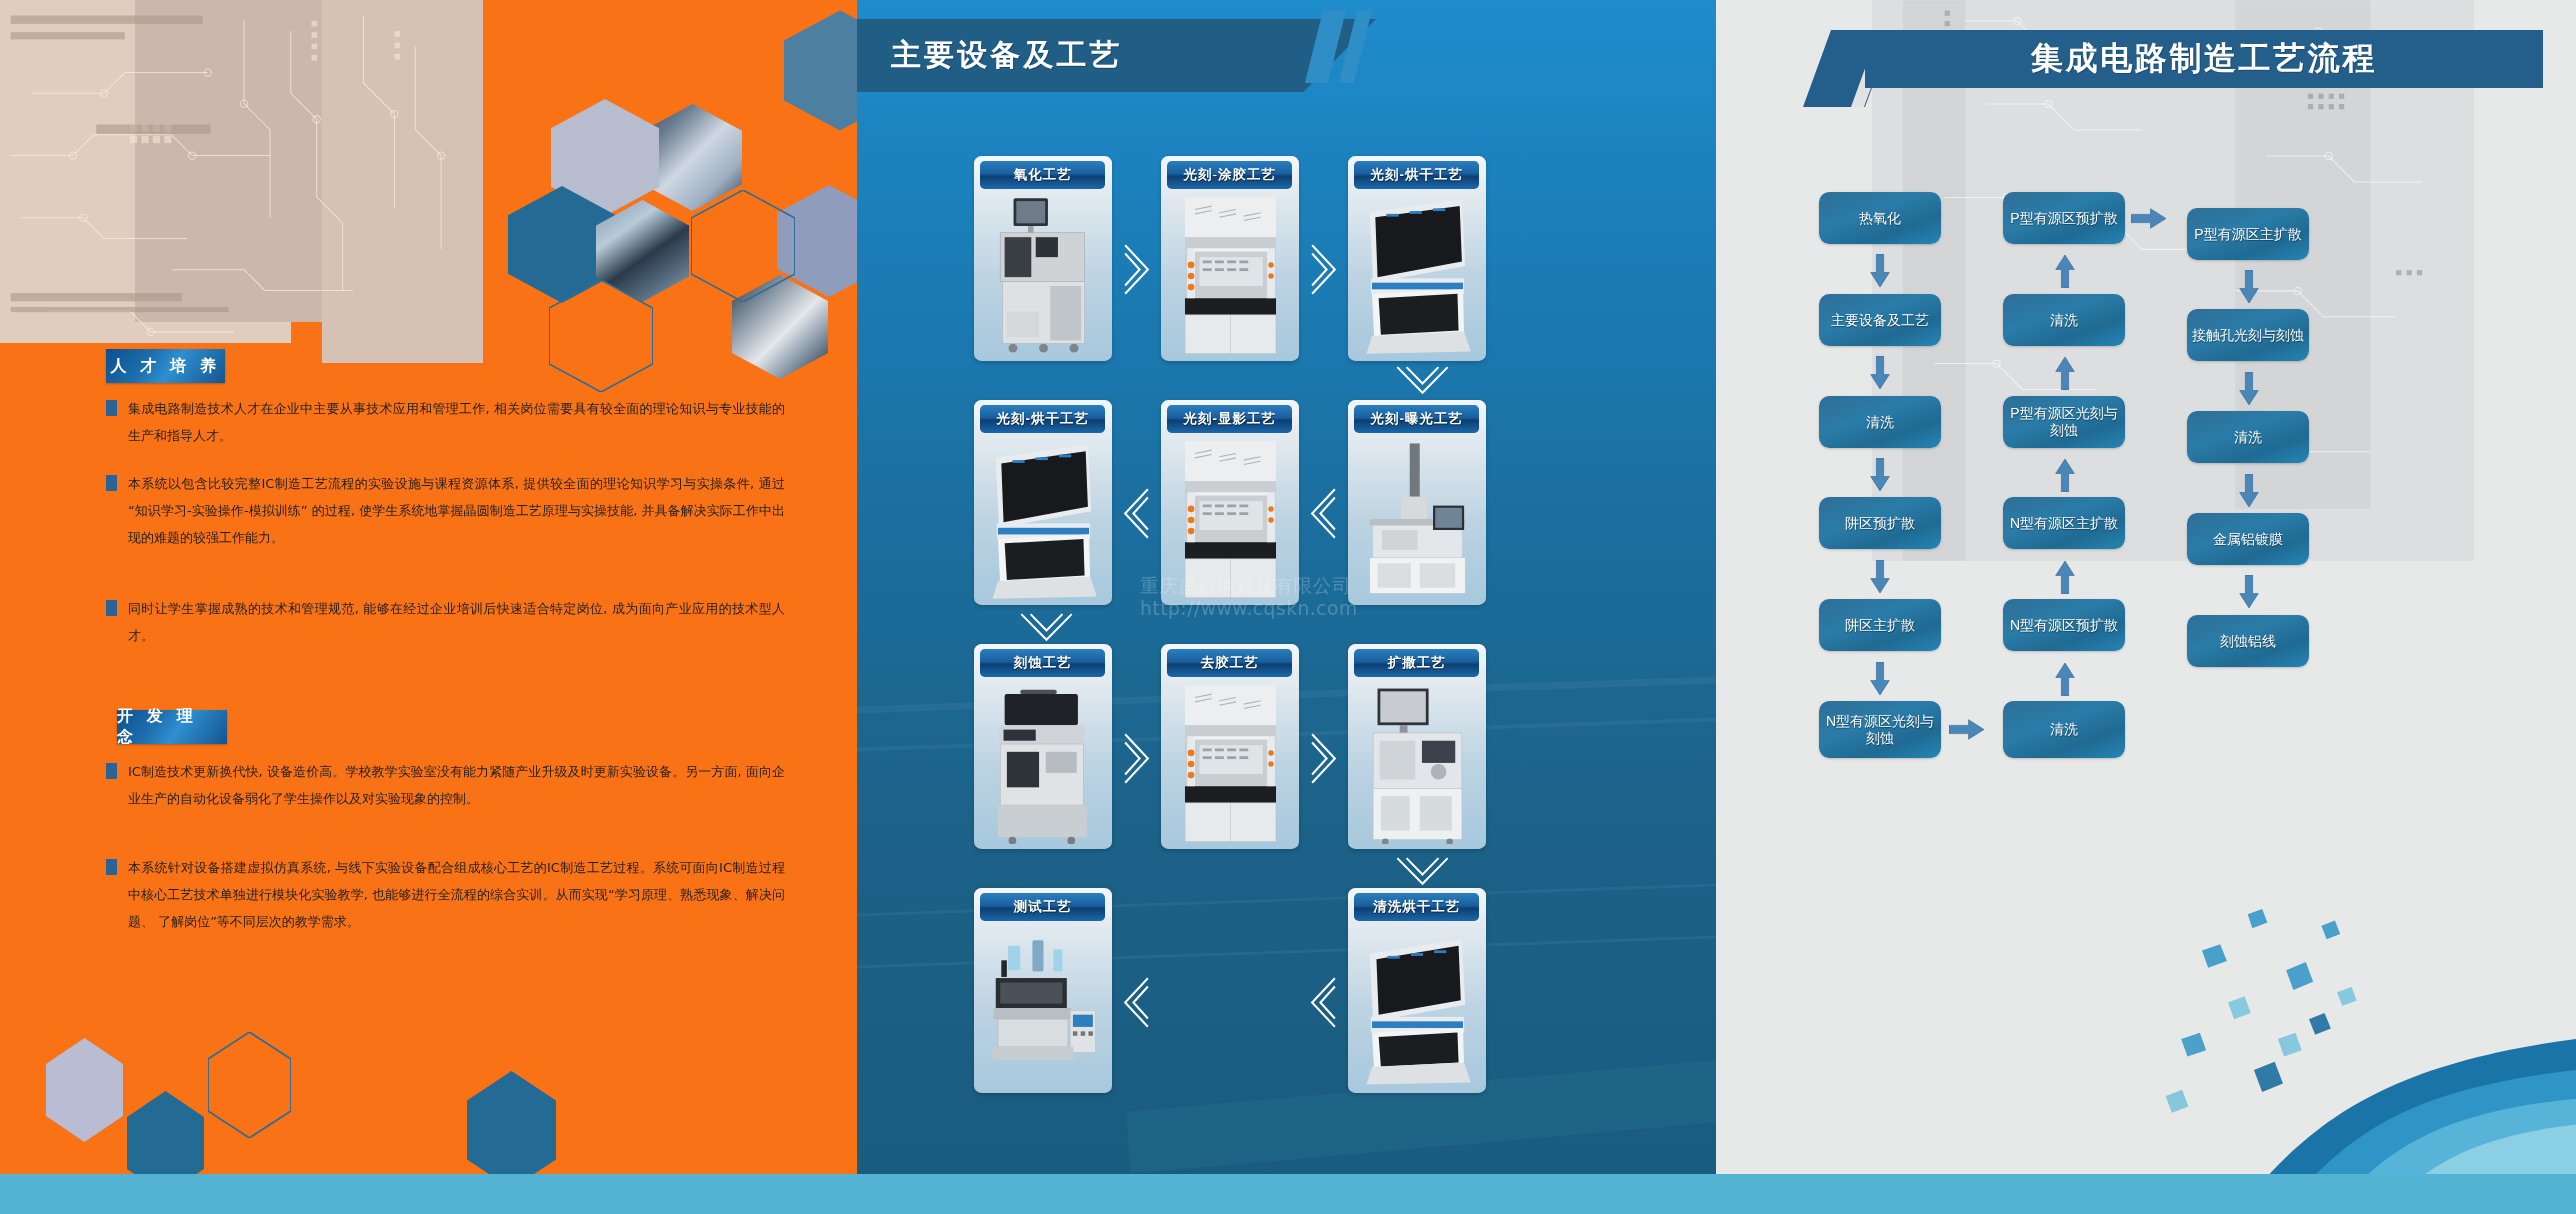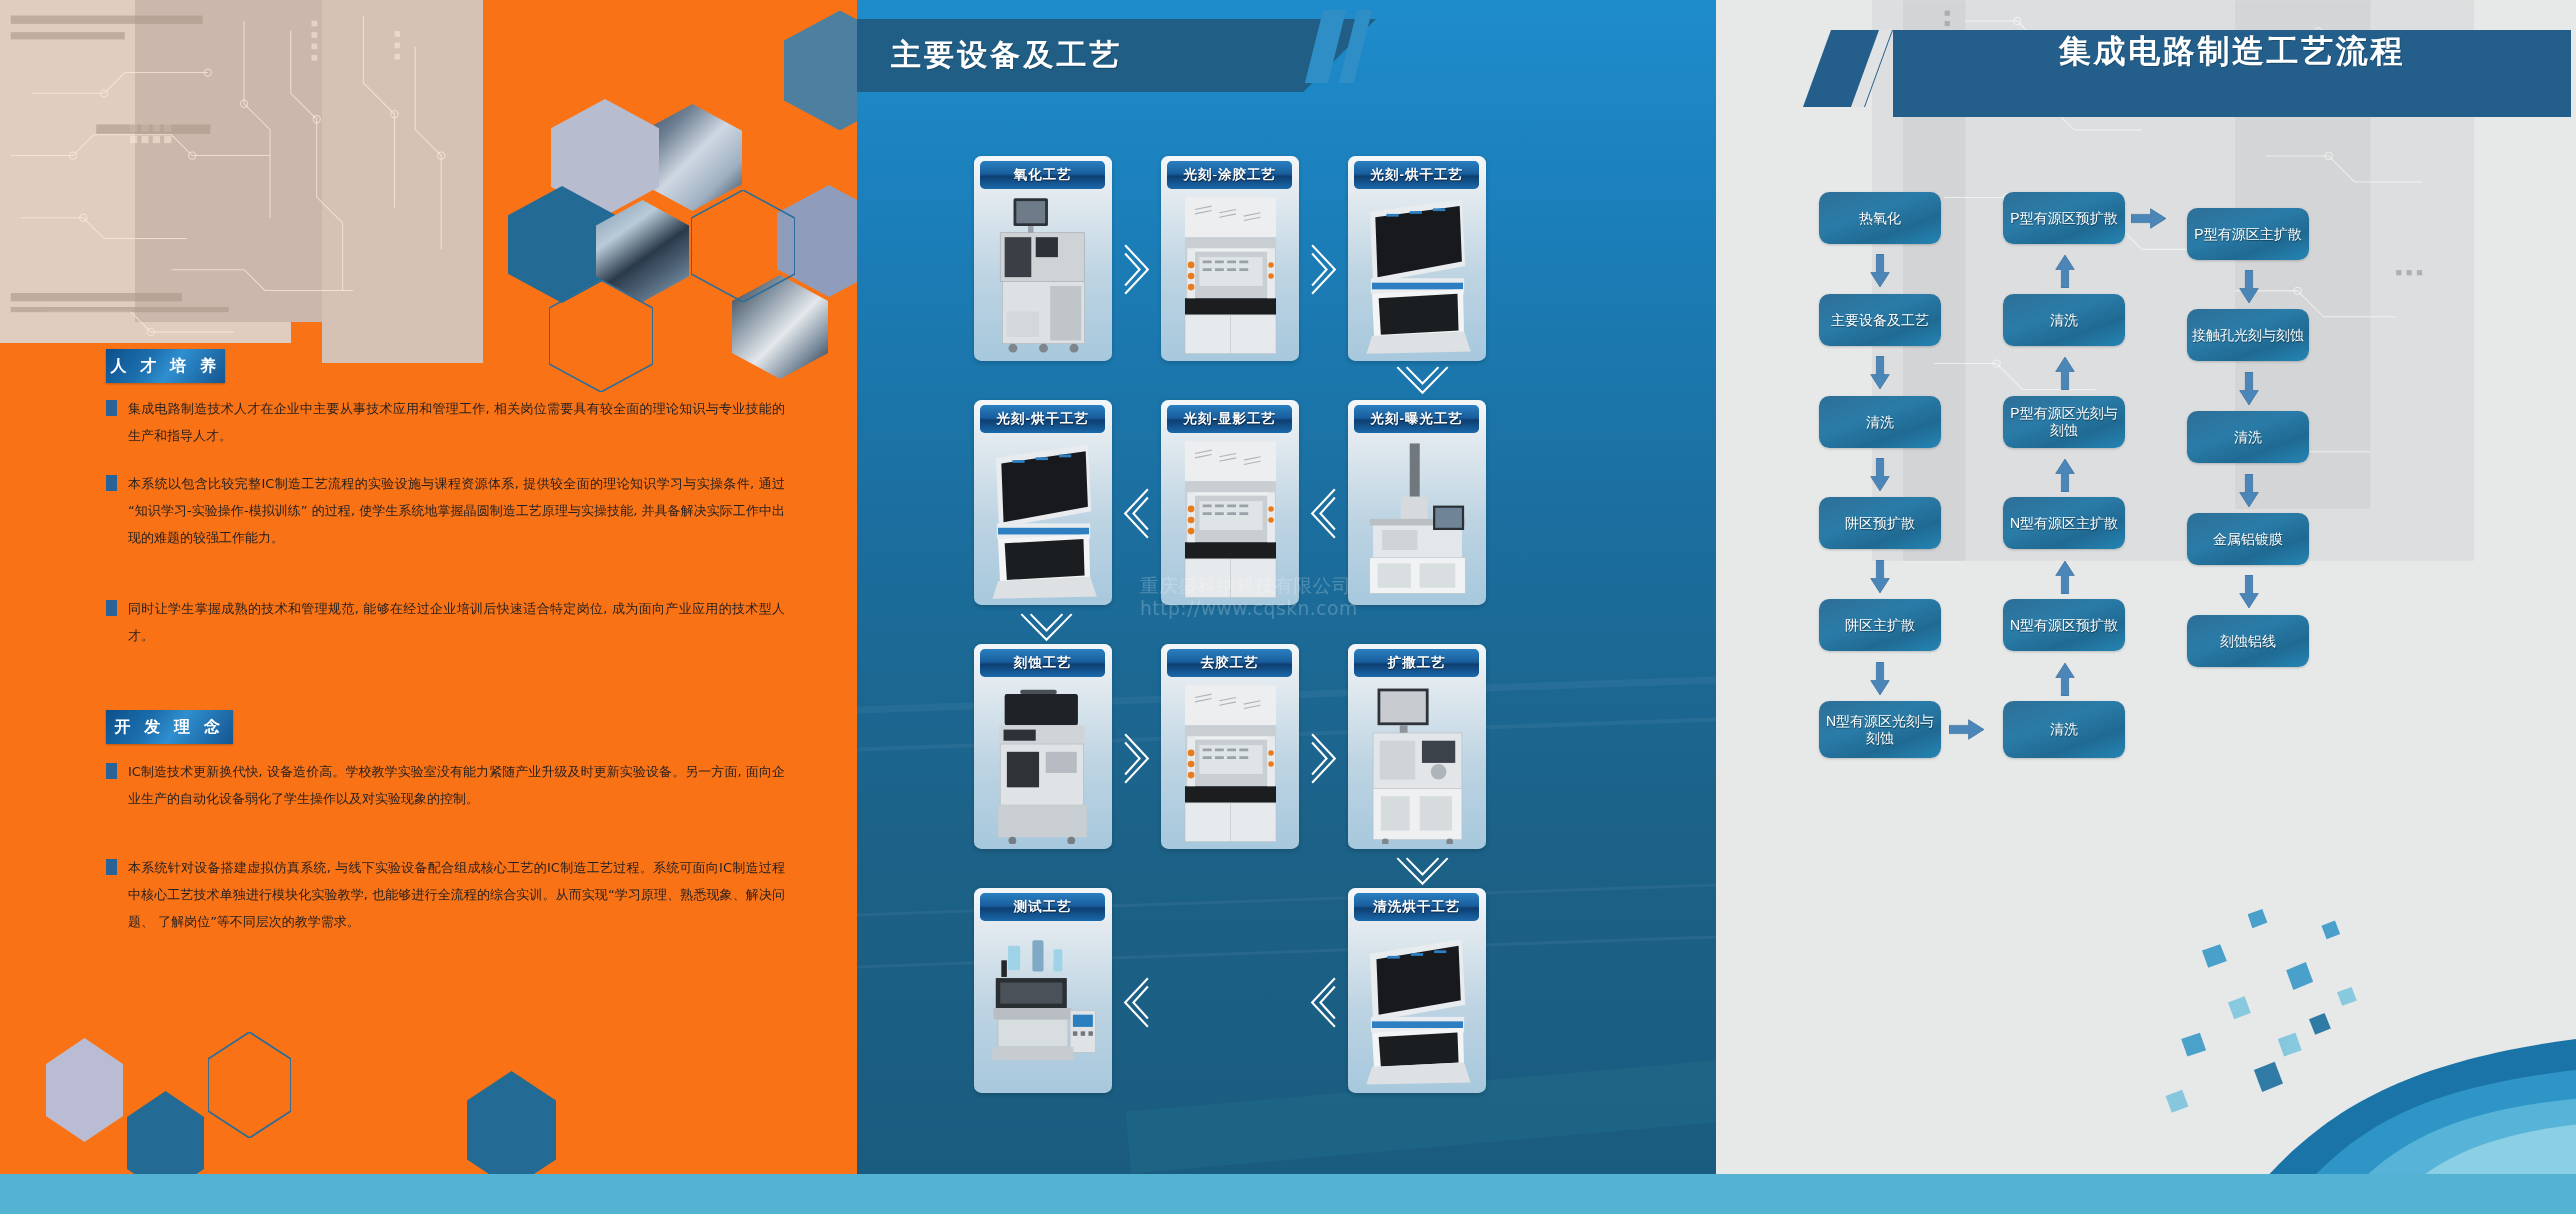--- a/index.html
+++ b/index.html
@@ -95,22 +95,22 @@
   .rt-header-wrap { position:absolute; left:101px; top:30px; width:737px; height:77px; }
   .rt-slash {
     position:absolute; left:0; top:0; width:62px; height:77px; background:#235f8a;
     transform:skewX(-20deg);
   }
   .rt-slash2 {
     position:absolute; left:48px; top:0; width:12.5px; height:77px; background:#e1e2e3;
     transform:skewX(-20deg);
   }
   .rt-header {
-    position:absolute; left:76px; top:0; width:678px; height:87px;
-    background:#235f8a; display:flex; justify-content:center;
+    position:absolute; left:48px; top:0; width:678px; height:58px;
+    background:#235f8a; display:flex; align-items:center; justify-content:center;
   }
   .rt-header span {
     color:#fff; font-size:32px; font-weight:bold; letter-spacing:2.6px;
     text-shadow:1px 1px 0 rgba(0,0,0,.22);
   }
 
   .flow-box {
     position:absolute; width:122px; height:52px; border-radius:10.4px;
     background:linear-gradient(160deg,#2e6f97 0%,#2a7ca8 40%,#1f6a93 70%,#2585b4 100%);
     box-shadow:0 1px 2.6px rgba(0,0,0,.2);
@@ -217,21 +217,21 @@
     </div>
     <div class="bullet-block" style="left:106px;top:470px;width:679px;">
       <div class="bullet-sq"></div>
       <div class="bullet-txt">本系统以包含比较完整IC制造工艺流程的实验设施与课程资源体系, 提供较全面的理论知识学习与实操条件, 通过 “知识学习-实验操作-模拟训练” 的过程, 使学生系统地掌握晶圆制造工艺原理与实操技能, 并具备解决实际工作中出现的难题的较强工作能力。</div>
     </div>
     <div class="bullet-block" style="left:106px;top:595px;width:679px;">
       <div class="bullet-sq"></div>
       <div class="bullet-txt">同时让学生掌握成熟的技术和管理规范, 能够在经过企业培训后快速适合特定岗位, 成为面向产业应用的技术型人才。</div>
     </div>
 
-    <div class="sec-chip" style="left:106px;top:710px;width:127px;height:34px;">
+    <div class="sec-chip" style="left:117px;top:710px;width:110px;height:34px;">
       <span>开 发 理 念</span>
     </div>
 
     <div class="bullet-block" style="left:106px;top:758px;width:679px;">
       <div class="bullet-sq"></div>
       <div class="bullet-txt">IC制造技术更新换代快, 设备造价高。学校教学实验室没有能力紧随产业升级及时更新实验设备。另一方面, 面向企业生产的自动化设备弱化了学生操作以及对实验现象的控制。</div>
     </div>
     <div class="bullet-block" style="left:106px;top:854px;width:679px;">
       <div class="bullet-sq"></div>
       <div class="bullet-txt">本系统针对设备搭建虚拟仿真系统, 与线下实验设备配合组成核心工艺的IC制造工艺过程。系统可面向IC制造过程中核心工艺技术单独进行模块化实验教学, 也能够进行全流程的综合实训。从而实现“学习原理、熟悉现象、解决问题、 了解岗位”等不同层次的教学需求。</div>

